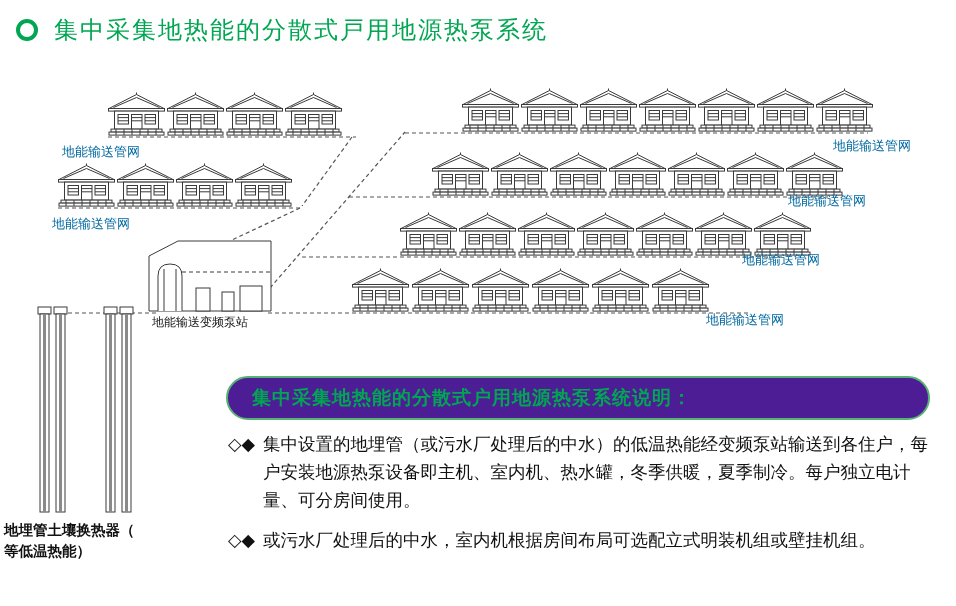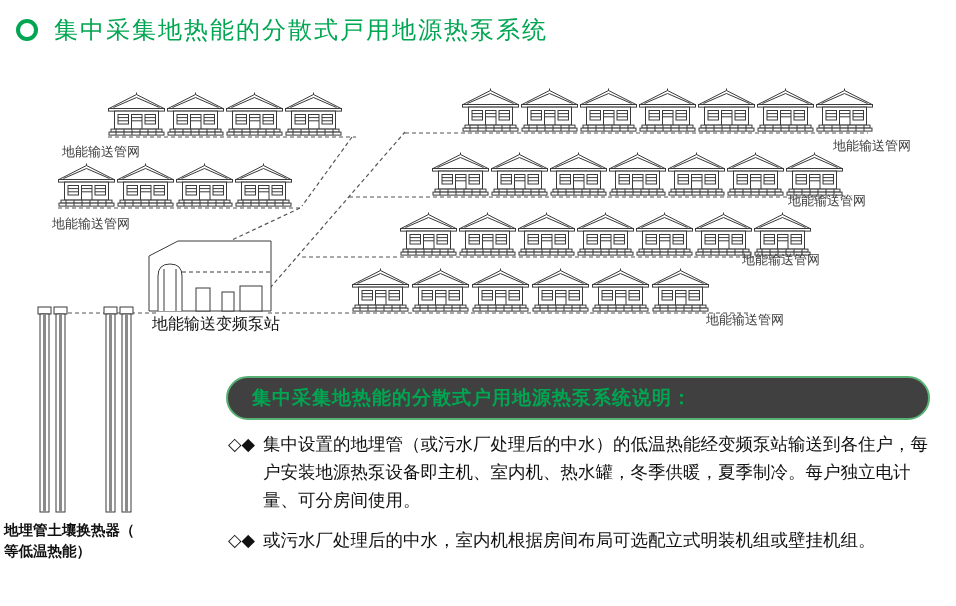--- a/index.html
+++ b/index.html
@@ -9,29 +9,29 @@
   }
   
   .title-row{position:absolute;left:16px;top:14px;display:flex;align-items:center;gap:16px;}
   .title-ring{width:14px;height:14px;border:4px solid #00A651;border-radius:50%;flex:0 0 auto;}
   .title-text{color:#00A651;font-size:24px;font-weight:normal;letter-spacing:2px;white-space:nowrap;}
   
   #connectors{position:absolute;left:0;top:0;z-index:1;}
   #houses-layer,#pipe-labels-layer{position:absolute;left:0;top:0;width:956px;height:606px;z-index:2;pointer-events:none;}
   .house{position:absolute;width:57px;height:46px;}
   .house svg{display:block;width:57px;height:46px;}
-  .pipe-label{position:absolute;font-size:13px;color:#404040;white-space:nowrap;z-index:3;}
+  .pipe-label{position:absolute;font-size:13px;color:#0369a1;white-space:nowrap;z-index:3;}
   .station{position:absolute;left:148px;top:236px;width:124px;height:76px;z-index:2;}
-  .station-label{position:absolute;left:152px;top:314px;font-size:16px;color:#111;z-index:3;white-space:nowrap;}
+  .station-label{position:absolute;left:152px;top:314px;font-size:12px;color:#111;z-index:3;white-space:nowrap;}
   .boreholes{position:absolute;left:30px;top:301px;width:120px;height:220px;z-index:2;}
   .borehole-label{position:absolute;left:4px;top:520px;font-size:14.5px;line-height:1.45;color:#111;font-weight:bold;z-index:3;}
   
   .exp-box{
     position:absolute;left:226px;top:376px;width:700px;height:40px;z-index:3;
-    border:2px solid #57B273;border-radius:22px;background:#404040;display:flex;align-items:center;
+    border:2px solid #57B273;border-radius:22px;background:#4c1d95;display:flex;align-items:center;
   }
   .exp-title{color:#00A651;font-size:19px;font-weight:bold;padding-left:24px;letter-spacing:1px;white-space:nowrap;}
   #explanation-bullets{position:absolute;left:228px;top:430px;width:702px;z-index:3;}
   .bullet{display:flex;gap:8px;margin-bottom:12px;font-size:17.5px;line-height:1.6;}
   .bullet .marker{flex:0 0 auto;white-space:nowrap;}
   .bullet .btext{flex:1 1 auto;}
 </style>
 </head>
 <body>
 

